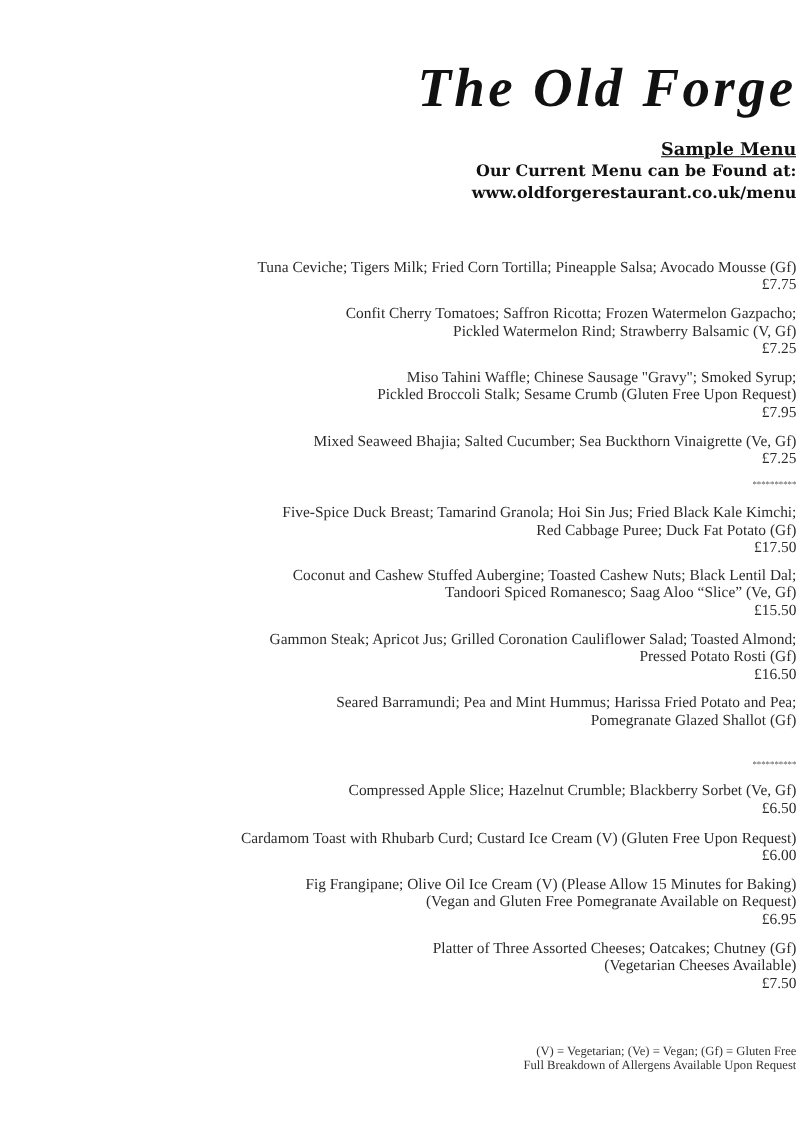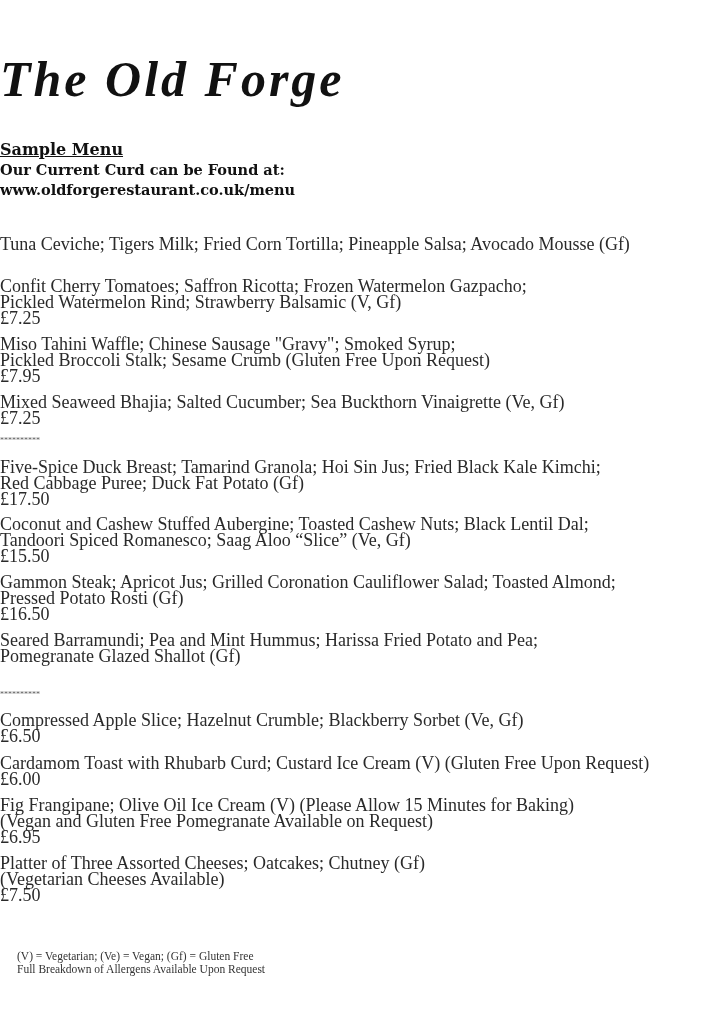--- a/index.html
+++ b/index.html
@@ -2,38 +2,38 @@
 <html><head>
   <meta charset="utf-8">
   <style>
     html, body { margin: 0; padding: 0; background: #ffffff; }
     body {
       width: 724px; height: 1024px; overflow: hidden;
       font-family: "DejaVu Serif", "Liberation Serif", serif;
       color: #222222;
       position: relative;
     }
-    .page { position: absolute; left: 0; top: 0; width: 724px; height: 741px; text-align: left; }
+    .page { position: absolute; left: 0; top: 0; width: 724px; height: 741px; text-align: right; }
     .title {
       position: absolute; left: 0; right: 0; top: 50px;
       font-family: "Liberation Serif", "DejaVu Serif", serif;
       font-size: 50px; font-weight: bold; letter-spacing: 3px;
       color: #111111; font-style: italic;
     }
-    .subhead { position: absolute; left: 0; right: 0; top: 140px; }
+    .subhead { position: absolute; left: 0; right: 0; top: 126px; }
     .subhead div {
       font-family: "DejaVu Serif", serif; font-weight: bold; color: #111;
       line-height: 20px;
     }
     .sample { font-size: 16px; text-decoration: underline; }
     .subline { font-size: 14.5px; }
     .item {
       position: absolute; left: 0; right: 0;
       font-family: "Liberation Serif", "DejaVu Serif", serif;
-      font-size: 18px; line-height: 16px; color: #2a2a2a;
+      font-size: 14px; line-height: 16px; color: #2a2a2a;
     }
     .item div { white-space: nowrap; }
     .sep {
       position: absolute; left: 0; right: 0;
       font-size: 8px; color: #555; letter-spacing: 0px;
       font-family: "Liberation Serif", serif;
     }
     .footer {
       position: absolute; left: 0; right: 0; top: 950px;
       font-family: "Liberation Serif", "DejaVu Serif", serif;
@@ -41,26 +41,27 @@
     }
   </style>
 </head>
 <body>
 
 <div class="page">
   <div class="title">The Old Forge</div>
 
   <div class="subhead">
     <div class="sample">Sample Menu</div>
-    <div class="subline">Our Current Curd can be Found at:</div>
+    <div class="subline">Our Current Menu can be Found at:</div>
     <div class="subline">www.oldforgerestaurant.co.uk/menu</div>
   </div>
 
   <div class="item" style="top:236px">
     <div>Tuna Ceviche; Tigers Milk; Fried Corn Tortilla; Pineapple Salsa; Avocado Mousse (Gf)</div>
+    <div>£7.75</div>
   </div>
   <div class="item" style="top:278px">
     <div>Confit Cherry Tomatoes; Saffron Ricotta; Frozen Watermelon Gazpacho;</div>
     <div>Pickled Watermelon Rind; Strawberry Balsamic (V, Gf)</div>
     <div>£7.25</div>
   </div>
   <div class="item" style="top:336px">
     <div>Miso Tahini Waffle; Chinese Sausage "Gravy"; Smoked Syrup;</div>
     <div>Pickled Broccoli Stalk; Sesame Crumb (Gluten Free Upon Request)</div>
     <div>£7.95</div>

